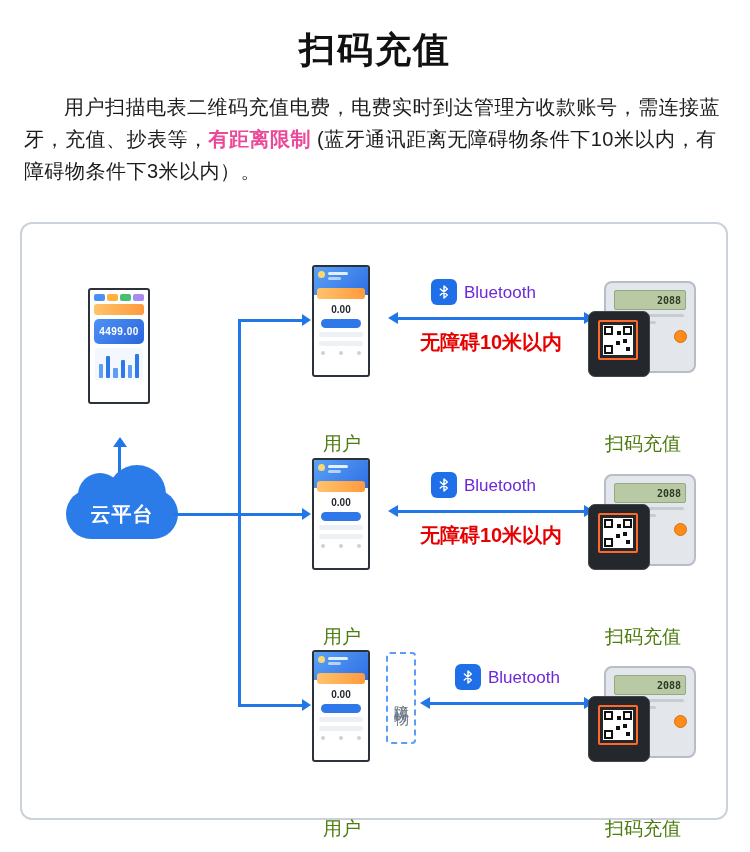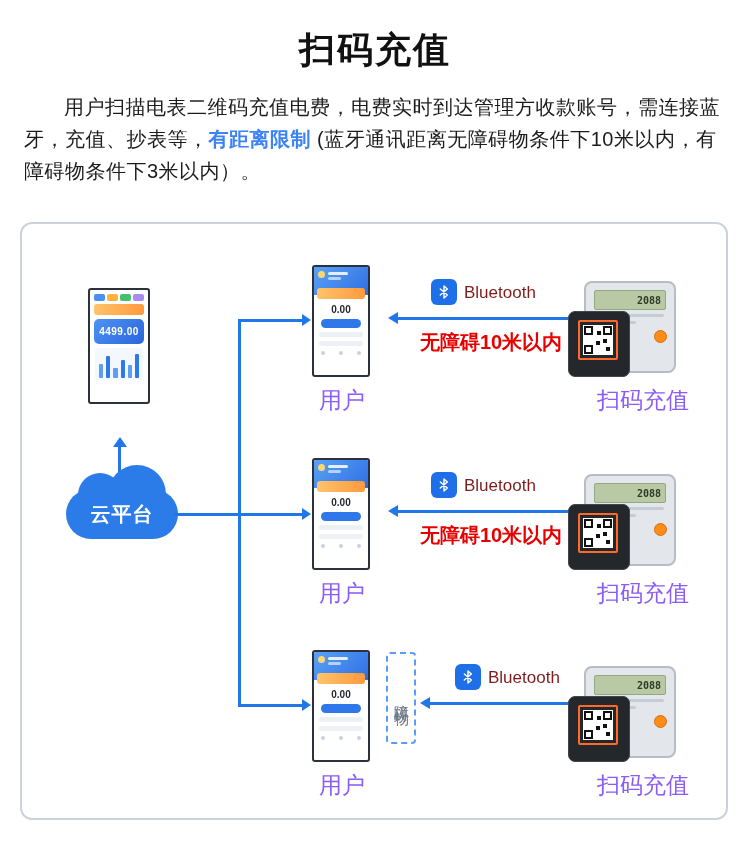--- a/index.html
+++ b/index.html
@@ -1,24 +1,24 @@
 <!DOCTYPE html>
 <html><head>
 <meta charset="utf-8">
 <style>
   html,body{margin:0;padding:0;background:#fff;}
   body{width:750px;height:852px;overflow:hidden;font-family:"Liberation Sans","DejaVu Sans",sans-serif;}
   .canvas{position:relative;width:750px;height:852px;background:#fff;padding-top:26px;box-sizing:border-box;}
   .title{margin:0;text-align:center;font-size:36px;font-weight:700;color:#111;letter-spacing:2px;}
   .intro{margin:16px 24px 0 24px;font-size:20px;line-height:32px;color:#1c1c1c;text-indent:2em;letter-spacing:.5px;}
-  .intro .hl{color:#3b82f6;font-weight:700;}
+  .intro .hl{color:#ec4899;font-weight:700;}
   .board{position:absolute;left:20px;top:222px;width:708px;height:598px;border:2px solid #ccd2da;border-radius:12px;background:#fff;box-sizing:border-box;}
 
   
-  .glabel{position:absolute;text-align:center;color:#8b5cf6;font-size:23px;}
+  .glabel{position:absolute;text-align:center;color:#4d7c0f;font-size:19px;margin-top:46px;}
   .vline{position:absolute;width:3px;background:#2277e8;}
   .hline{position:absolute;height:3px;background:#2277e8;}
   .rarrow{position:absolute;height:3px;background:#2277e8;}
   .rarrow::after{content:"";position:absolute;right:-9px;top:-5px;border:6.5px solid transparent;border-left:9px solid #2277e8;border-right:0;}
   .uarrow{position:absolute;width:3px;background:#2277e8;}
   .uarrow::after{content:"";position:absolute;top:-9px;left:-5.5px;border:7px solid transparent;border-bottom:10px solid #2277e8;border-top:0;}
   .darrow{position:absolute;height:3px;background:#2277e8;}
   .darrow::before,.darrow::after{content:"";position:absolute;top:-5px;border:6.5px solid transparent;}
   .darrow::before{left:-10px;border-right:10px solid #2277e8;border-left:0;}
   .darrow::after{right:-10px;border-left:10px solid #2277e8;border-right:0;}
@@ -45,32 +45,32 @@
   .pa-top{height:7px;margin:4px 4px 0;display:flex;gap:2px;}
   .pa-top i{flex:1;border-radius:2px;}
   .pa-banner{height:11px;margin:3px 4px 0;background:linear-gradient(90deg,#ffc36b,#ff9a3d);border-radius:3px;}
   .pa-card{margin:4px;height:25px;border-radius:5px;background:linear-gradient(135deg,#4e92f4,#2a66dd);color:#fff;font-size:10px;font-weight:700;display:flex;align-items:center;justify-content:center;letter-spacing:.5px;}
   .pa-chart{margin:3px 5px 0;height:32px;background:#f3f8ff;border-radius:3px;display:flex;align-items:flex-end;gap:3px;padding:2px 4px;box-sizing:border-box;}
   .pa-chart i{width:5px;border-radius:1px;}
 
   
   .row{position:absolute;left:0;width:704px;height:170px;}
   .bt-badge{position:absolute;left:409px;top:14px;width:26px;height:26px;border-radius:6px;background:#1f6fe8;display:flex;align-items:center;justify-content:center;}
-  .bt-text{position:absolute;left:442px;top:18px;font-size:17px;color:#7f1d1d;}
+  .bt-text{position:absolute;left:442px;top:18px;font-size:17px;color:#6d28d9;}
   .red-text{position:absolute;left:356px;top:64px;width:226px;text-align:center;color:#e60000;font-size:20px;font-weight:700;}
   .row .darrow{left:376px;top:52px;width:186px;}
   .row3 .darrow{left:408px;width:154px;}
   .row3 .bt-badge{left:433px;}
   .row3 .bt-text{left:466px;}
   .row3 .red-text{left:386px;width:196px;}
   .obstacle{position:absolute;left:364px;top:2px;width:30px;height:92px;border:2px dashed #5a9cf8;border-radius:4px;background:#fff;box-sizing:border-box;display:flex;align-items:center;justify-content:center;}
   .obstacle span{writing-mode:vertical-rl;text-orientation:upright;font-size:15px;color:#6b7685;letter-spacing:4px;}
 
   
-  .meter{position:absolute;left:546px;top:16px;width:110px;height:96px;padding-left:16px;}
+  .meter{position:absolute;left:566px;top:16px;width:110px;height:96px;padding-left:16px;}
   .meter-body{position:absolute;left:16px;top:0;width:92px;height:92px;background:#e3e7ec;border:2px solid #b6bdc6;border-radius:8px;box-sizing:border-box;}
   .meter-lcd{margin:7px 8px 4px;height:20px;background:#b9c9a4;border:1px solid #95a886;border-radius:2px;display:flex;align-items:center;justify-content:flex-end;font-family:"DejaVu Sans Mono","Liberation Mono",monospace;font-size:10px;font-weight:700;color:#2c3a26;padding-right:4px;box-sizing:border-box;}
   .meter-line{margin:4px 10px 0;height:3px;background:#c6ccd4;border-radius:2px;}
   .meter-btn{position:absolute;right:7px;bottom:28px;width:11px;height:11px;border-radius:50%;background:#ff8c1a;border:1px solid #d86f05;}
   .meter-phone{position:absolute;left:0;top:30px;width:60px;height:64px;background:#24272c;border:1px solid #41454c;border-radius:7px;}
   .qr-frame{position:absolute;left:9px;top:8px;width:40px;height:40px;border:2px solid #ff6a2a;border-radius:2px;box-sizing:border-box;}
   .qr{position:absolute;left:14px;top:13px;width:30px;height:30px;background:#fff;}
   .qm{position:absolute;width:9px;height:9px;border:2.5px solid #111;box-sizing:border-box;background:#fff;}
   .qd{position:absolute;width:4px;height:4px;background:#111;}
 </style>

